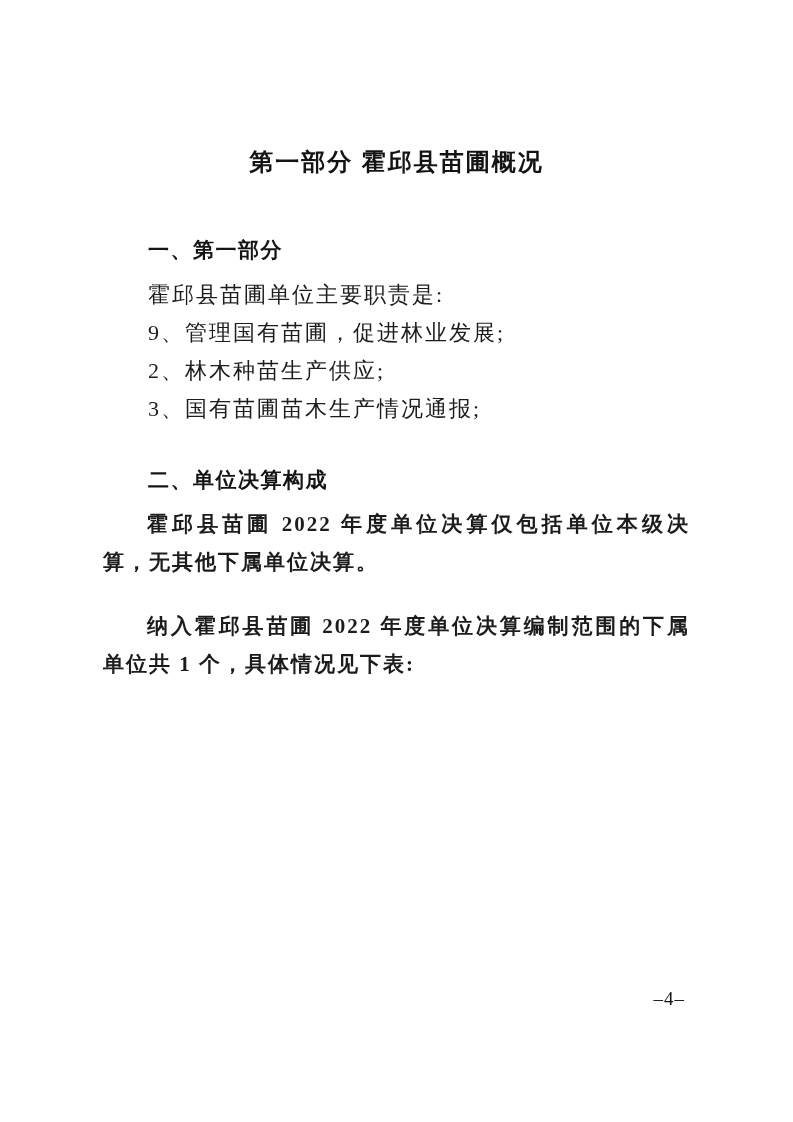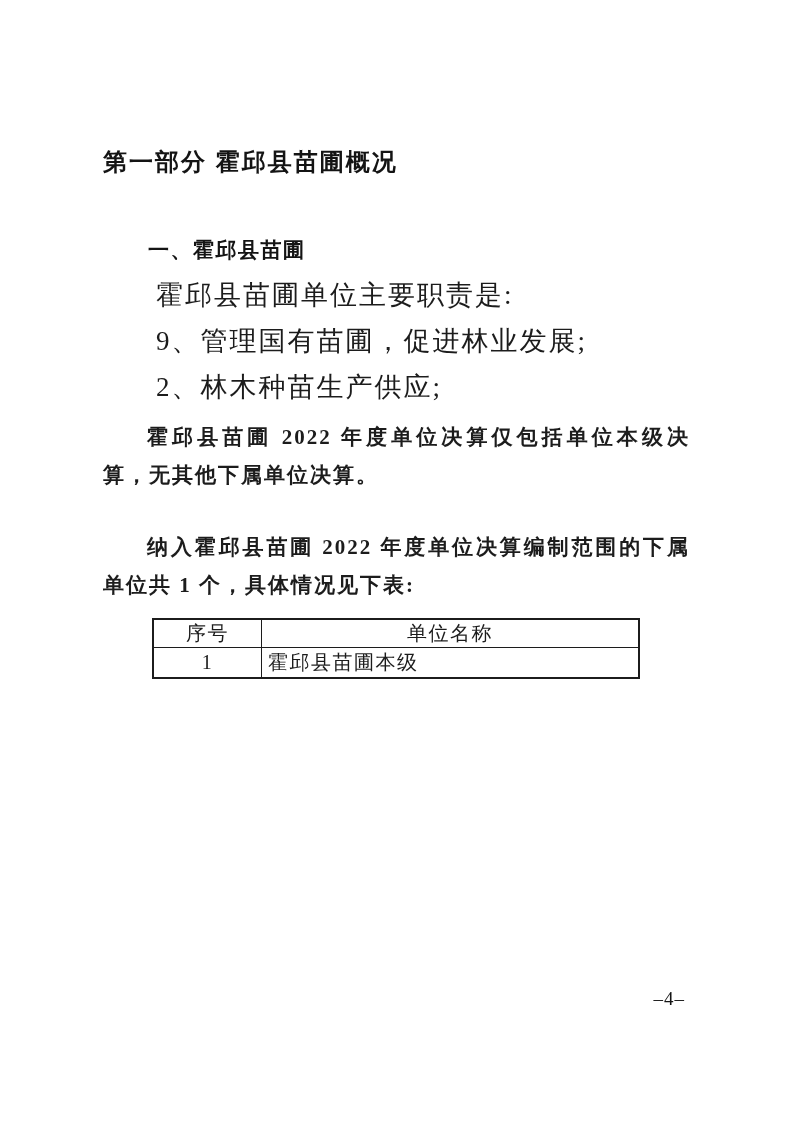--- a/index.html
+++ b/index.html
@@ -16,59 +16,59 @@
     font-family: "Liberation Serif", "DejaVu Serif", serif;
     overflow: hidden;
     margin: 0 auto;
   }
   .content {
     padding: 0 103px;
   }
   h1.doc-title {
     margin: 0;
     padding-top: 146px;
-    text-align: left;
+    text-align: center;
     font-family: "Liberation Sans", "DejaVu Sans", sans-serif;
     font-weight: bold;
     font-size: 24px;
     line-height: 32px;
     letter-spacing: 2px;
     color: #141414;
   }
   h2.sec-heading {
     margin: 0;
     padding-left: 45px;
     font-family: "Liberation Sans", "DejaVu Sans", sans-serif;
     font-weight: bold;
     font-size: 21px;
     line-height: 26px;
     letter-spacing: 1.5px;
     color: #141414;
   }
   #heading-responsibilities { margin-top: 59px; }
   #heading-composition { margin-top: 39px; }
   p.body-line {
-    margin: 8px;
+    margin: 0;
     padding-left: 45px;
-    font-size: 27px;
+    font-size: 22px;
     line-height: 38px;
     letter-spacing: 2px;
     white-space: nowrap;
   }
   p.intro-line { margin-top: 13px; }
   p.para {
     margin: 12px 0 0 0;
     font-size: 21px;
     line-height: 38px;
     letter-spacing: 2px;
     text-indent: 44px;
     text-align: justify;
     font-weight: bold;
   }
-  p.para.gap-above { margin-top: 34px; }
+  p.para.gap-above { margin-top: 26px; }
   table.units-table {
     margin: 14px 0 0 49px;
     width: 488px;
     border-collapse: collapse;
     border: 2px solid #1c1c1c;
     font-size: 20px;
     letter-spacing: 1.5px;
     table-layout: fixed;
   }
   table.units-table th,
@@ -93,42 +93,30 @@
 </style>
 </head>
 <body>
 
 <div class="page">
   <div class="content">
 
     <h1 class="doc-title">第一部分 霍邱县苗圃概况</h1>
 
     <section>
-      <h2 class="sec-heading" id="heading-responsibilities">一、霍邱县苗圃</h2>
+      <h2 class="sec-heading" id="heading-responsibilities">一、第一部分</h2>
       <p class="body-line intro-line">霍邱县苗圃单位主要职责是:</p>
       <p class="body-line">9、管理国有苗圃，促进林业发展;</p>
       <p class="body-line">2、林木种苗生产供应;</p>
+      <p class="body-line">3、国有苗圃苗木生产情况通报;</p>
     </section>
 
     <section>
+      <h2 class="sec-heading" id="heading-composition">二、单位决算构成</h2>
       <p class="para">霍邱县苗圃 2022 年度单位决算仅包括单位本级决算，无其他下属单位决算。</p>
       <p class="para gap-above">纳入霍邱县苗圃 2022 年度单位决算编制范围的下属单位共 1 个，具体情况见下表:</p>
 
-      <table class="units-table">
-        <thead>
-          <tr>
-            <th class="col-seq">序号</th>
-            <th>单位名称</th>
-          </tr>
-        </thead>
-        <tbody>
-          <tr>
-            <td class="cell-seq">1</td>
-            <td class="cell-name">霍邱县苗圃本级</td>
-          </tr>
-        </tbody>
-      </table>
     </section>
 
   </div>
 
   <div class="page-number">–4–</div>
 </div>
 
 </body></html>

